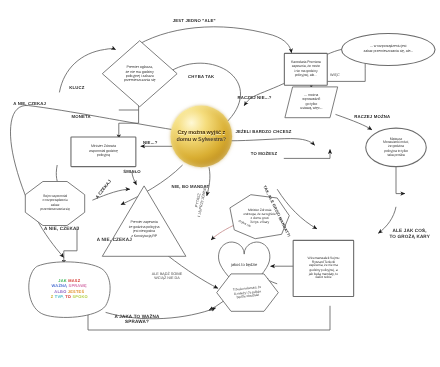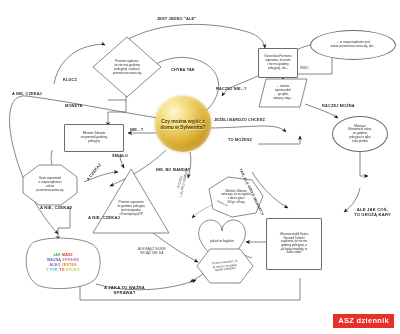--- a/index.html
+++ b/index.html
@@ -338,15 +338,14 @@
   <div class="elabel" style="left:104px; top:286px; font-size:4.2px;">A JAKA TO WAŻNA
 SPRAWA?</div>
   <div class="elabel thin" style="left:176px; top:196px; font-size:3.4px; transform:rotate(-78deg); transform-origin:left top;">PYTASZ
 I JĄ PRZYJEMNEJ</div>
   <div class="elabel" style="left:242px; top:168px; font-size:3.6px; transform:rotate(64deg); transform-origin:left top;">TAK, ALE GROZI MANDAT?!</div>
   <div class="elabel" style="left:354px; top:208px; font-size:4.2px;">ALE JAK COŚ,
 TO GROŻĄ KARY</div>
   <div class="elabel thin" style="left:216px; top:202px; font-size:2.9px; transform:rotate(26deg);">chyba nie</div>
   <div class="elabel thin" style="left:140px; top:238px; font-size:3.2px;"></div>
 
-  <div id="brand">ASZ dziennik</div>
 
 </div>
 
 </body></html>

